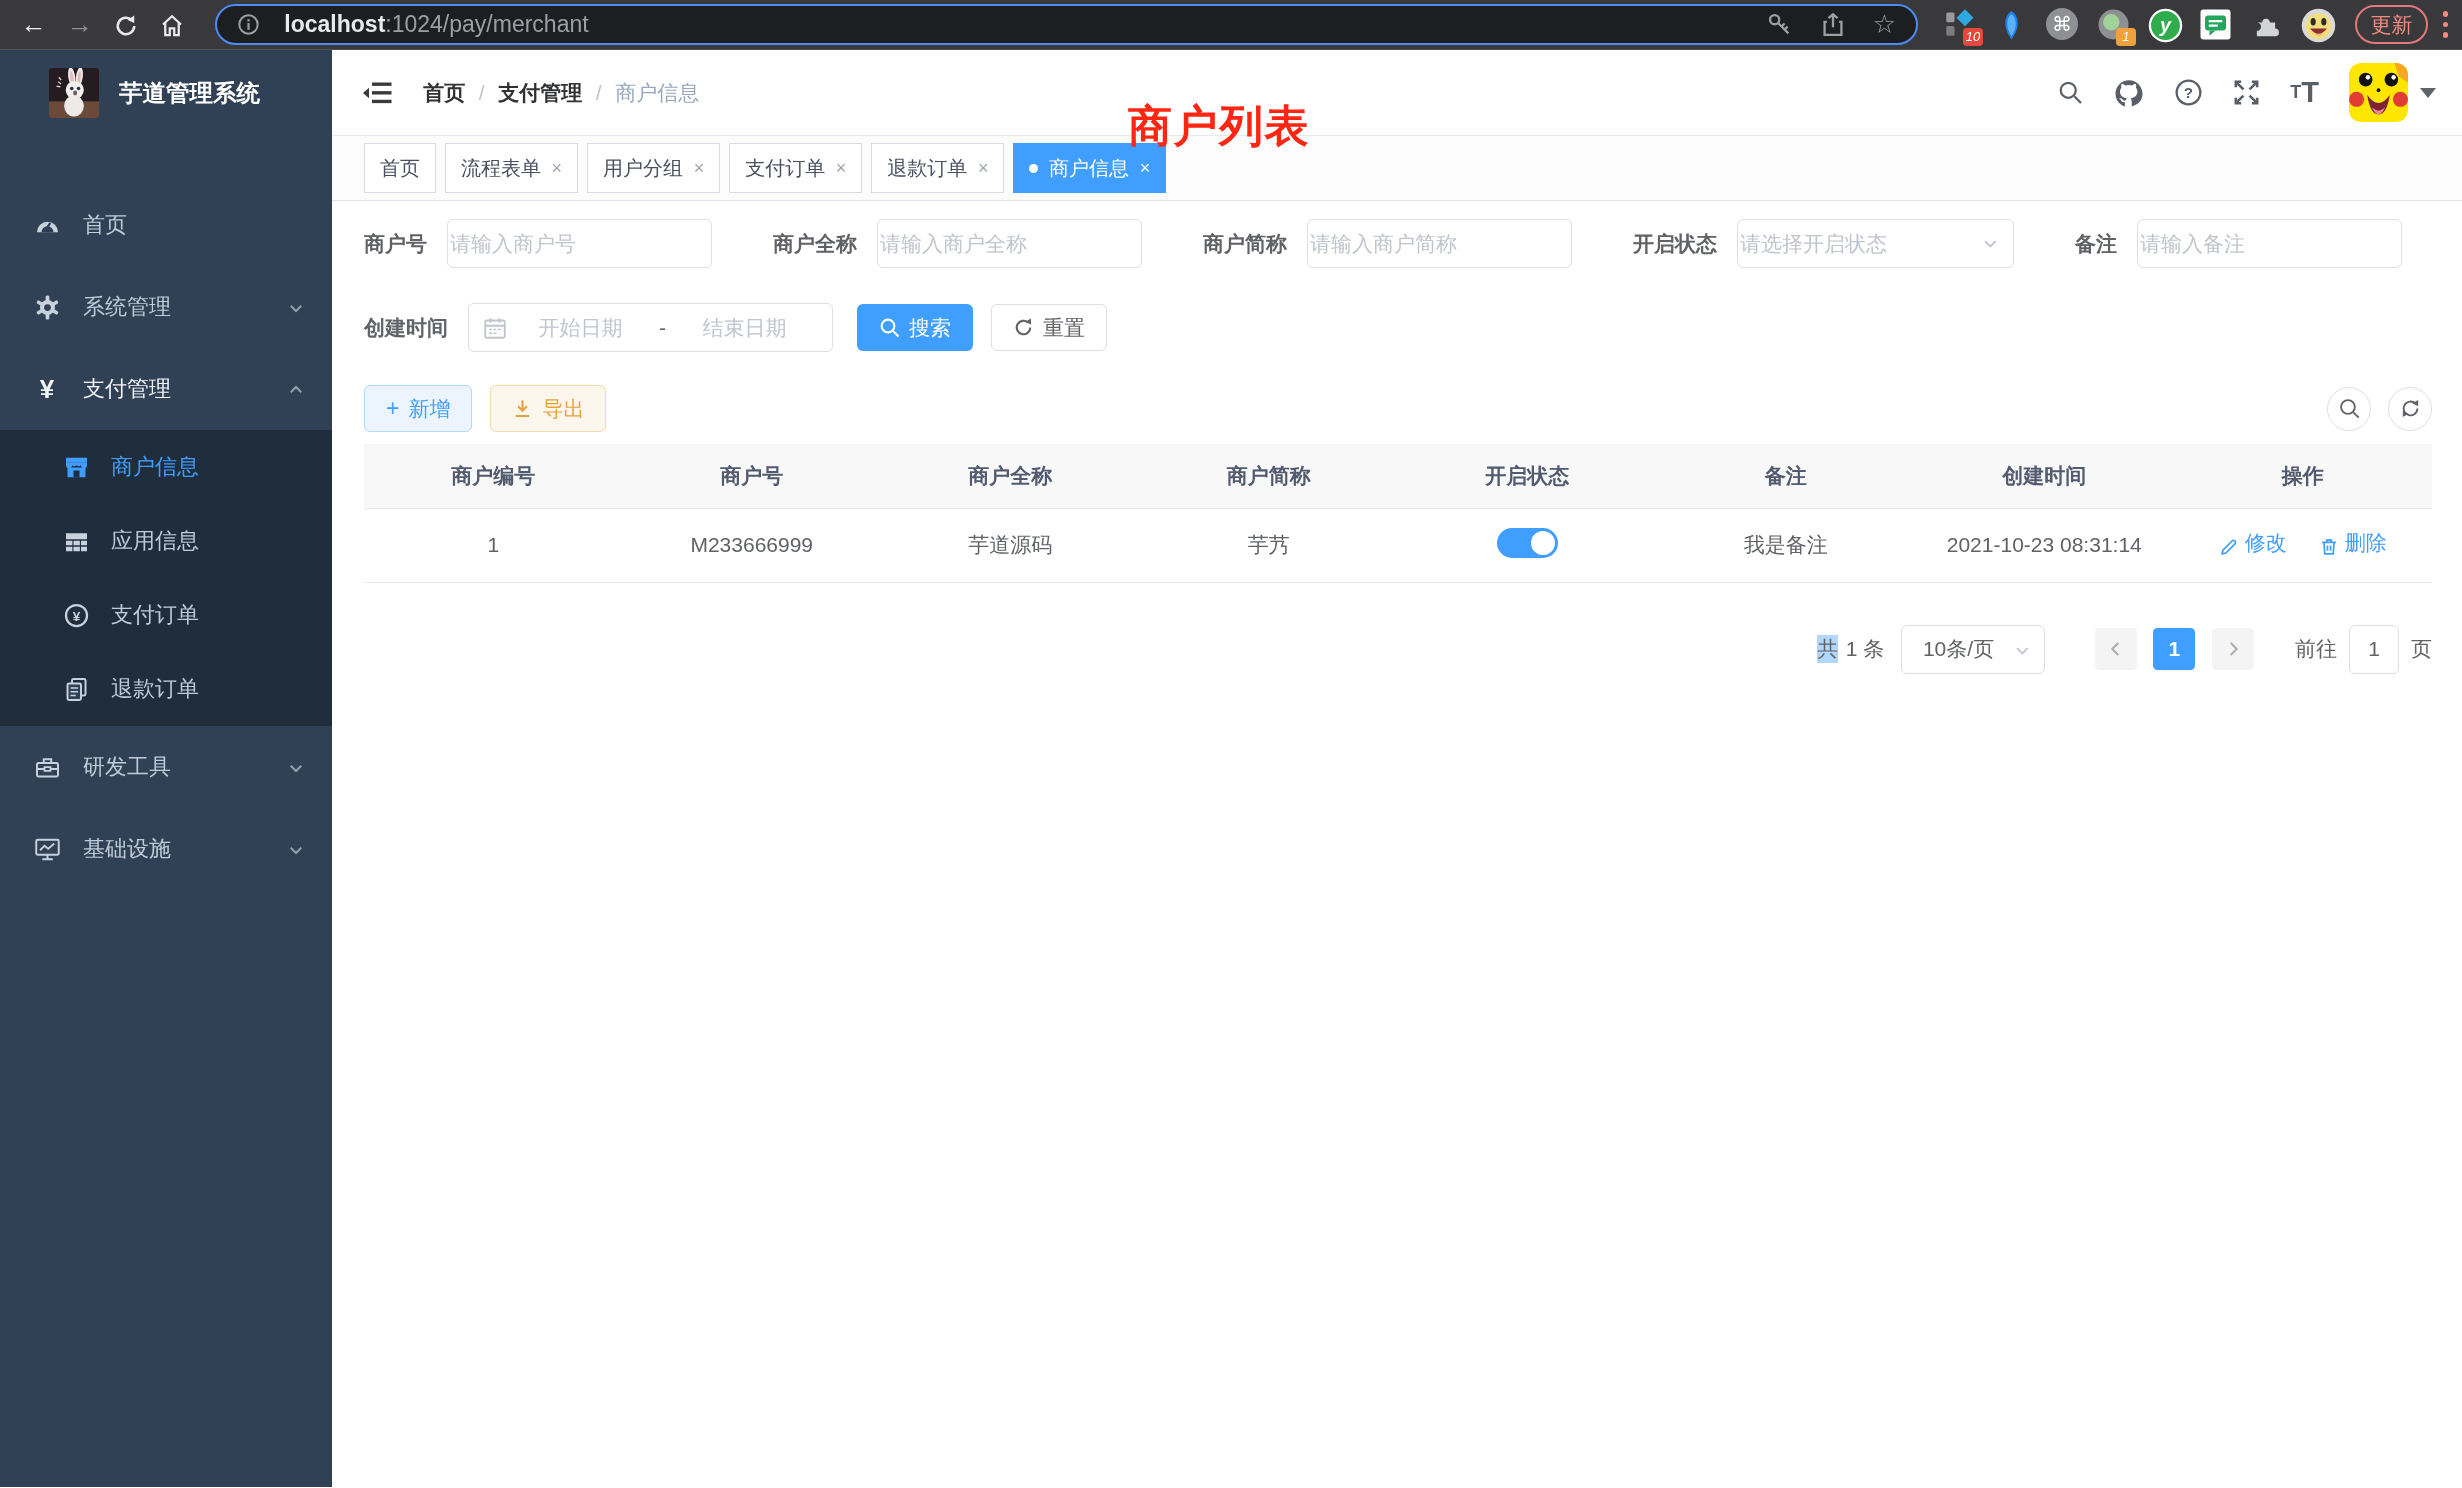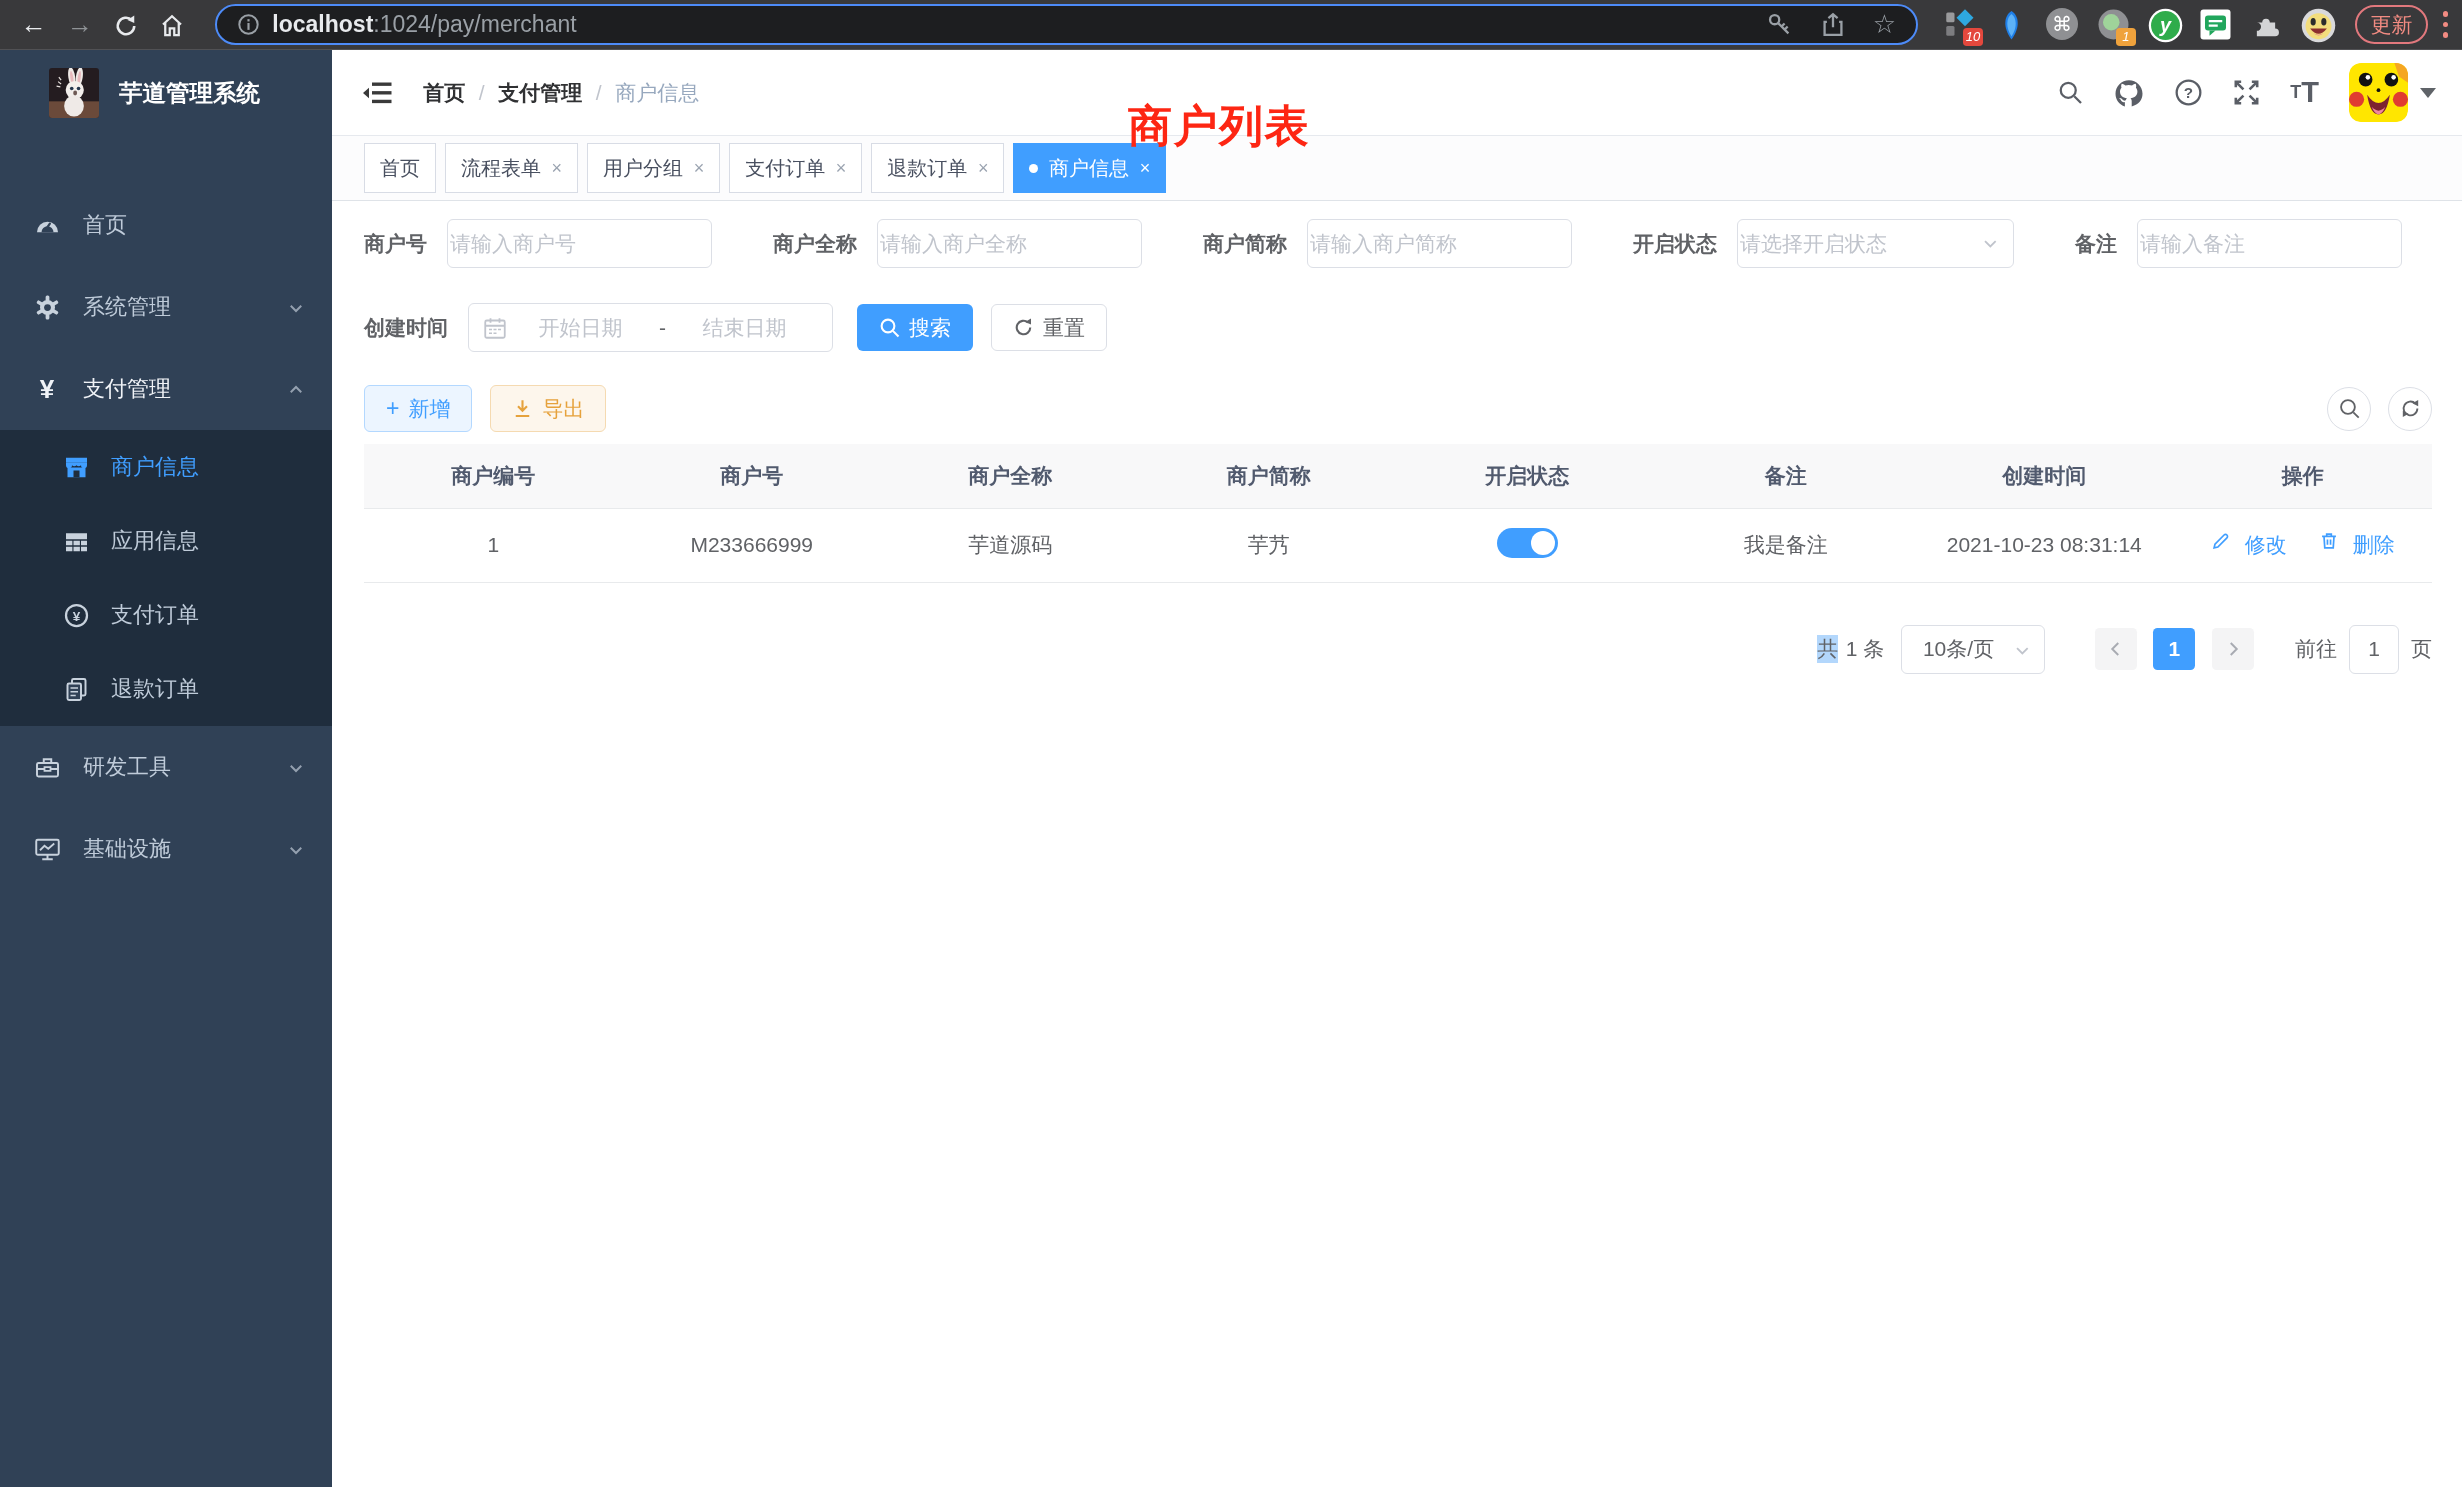--- a/index.html
+++ b/index.html
@@ -4,21 +4,21 @@
 <style>
   * { margin:0; padding:0; box-sizing:border-box; }
   html,body { width:2462px; height:1489px; font-family:"Liberation Sans","DejaVu Sans",sans-serif; background:#fff; overflow:hidden; }
   .ic { display:inline-block; vertical-align:middle; flex:none; }
 
   
   .browser-bar { height:50px; background:#39393b; display:flex; align-items:center; padding:0 13.6px 0 10.6px; border-bottom:1.5px solid #515154; }
   .nav-ic { width:47px; text-align:center; font-size:26px; color:#e8eaed; line-height:47px; }
   .nav-ic.dim { color:#8f9396; }
   .url-pill { width:1732px; height:41px; margin-left:20px; background:#1d1e20; border:2.3px solid #4d8bf8; border-radius:20.5px; display:flex; align-items:center; padding:0 20px; }
-  .url-pill .host { color:#e8eaed; font-size:23px; font-weight:bold; margin-left:12px; }
+  .url-pill .host { color:#e8eaed; font-size:23px; font-weight:bold; margin-left:24px; }
   .url-pill .path { color:#9aa0a6; font-size:23px; }
   .url-sp { flex:1; }
   .pill-ic { color:#9aa0a6; margin-left:27px; }
   .exts { display:flex; align-items:center; margin-left:26px; gap:18px;font-style:italic; }
   .extbox { position:relative; width:33px; height:33px; }
   .badge { position:absolute; right:-6px; bottom:-4.5px; background:#e4483d; color:#fff; font-size:13px; line-height:18px; min-width:20px; text-align:center; border-radius:3.8px; padding:0 1.5px; }
   .badge.orange { background:#efa23c; }
   .circ-ext { width:32px; height:32px; border-radius:50%; background:#8f9093; display:flex; align-items:center; justify-content:center; color:#fff; font-size:20px; }
   .update-pill { margin-left:21px; border:2.3px solid #e2787d; color:#f28b82; border-radius:20px; font-size:21px; padding:3.8px 13.6px; white-space:nowrap; }
   .dots3 { margin-left:15px; display:flex; flex-direction:column; gap:5.3px; }
@@ -88,21 +88,21 @@
   .btn-export { background:#fdf6ec; border-color:#f5dab1; color:#e6a23c; margin-left:18px; }
   .tb-sp { flex:1; }
   .circle-btn { width:44px; height:44px; border:0.8px solid #dcdfe6; border-radius:50%; display:flex; align-items:center; justify-content:center; color:#606266; cursor:pointer; margin-left:16.7px; background:#fff; }
 
   
   table.grid { width:100%; border-collapse:collapse; table-layout:fixed; margin-top:12px; }
   .grid th { height:64px; background:#f8f8f9; color:#515a6e; font-size:21px; font-weight:bold; border-bottom:0.8px solid #e8eaec; text-align:center; }
   .grid td { height:74px; color:#606266; font-size:21px; text-align:center; border-bottom:0.8px solid #e8eaec; background:#fff; }
   .switch { display:inline-block; width:61px; height:30px; border-radius:15px; background:#409eff; position:relative; cursor:pointer; }
   .switch .knob { position:absolute; right:3px; top:3px; width:24px; height:24px; border-radius:50%; background:#fff; }
-  .op-link { color:#409eff; cursor:pointer; display:inline-flex; align-items:flex-start; gap:14px; }
+  .op-link { color:#409eff; cursor:pointer; display:inline-flex; align-items:flex-end; gap:6px; }
   .op-link + .op-link { margin-left:26px; }
 
   
   .pager { margin-top:42px; display:flex; align-items:center; justify-content:flex-end; font-size:21px; color:#606266; }
   .pg-total { display:flex; align-items:center; margin-right:16.7px; }
   .pg-total .hl { background:#b3d7fc; }
   .pg-total .rest { margin-left:7.6px; }
   .pg-size { width:144px; height:49px; border:0.8px solid #dcdfe6; border-radius:6px; display:flex; align-items:center; padding:0 15px 0 21px; color:#606266; position:relative; margin-right:33px; cursor:pointer; }
   .pg-size .sel-caret { position:absolute; right:13.6px; color:#c0c4cc; }
   .pg-btn { width:42px; height:42px; border-radius:4.5px; background:#f4f4f5; display:flex; align-items:center; justify-content:center; color:#a8abb2; cursor:pointer; margin-left:16.7px; }

